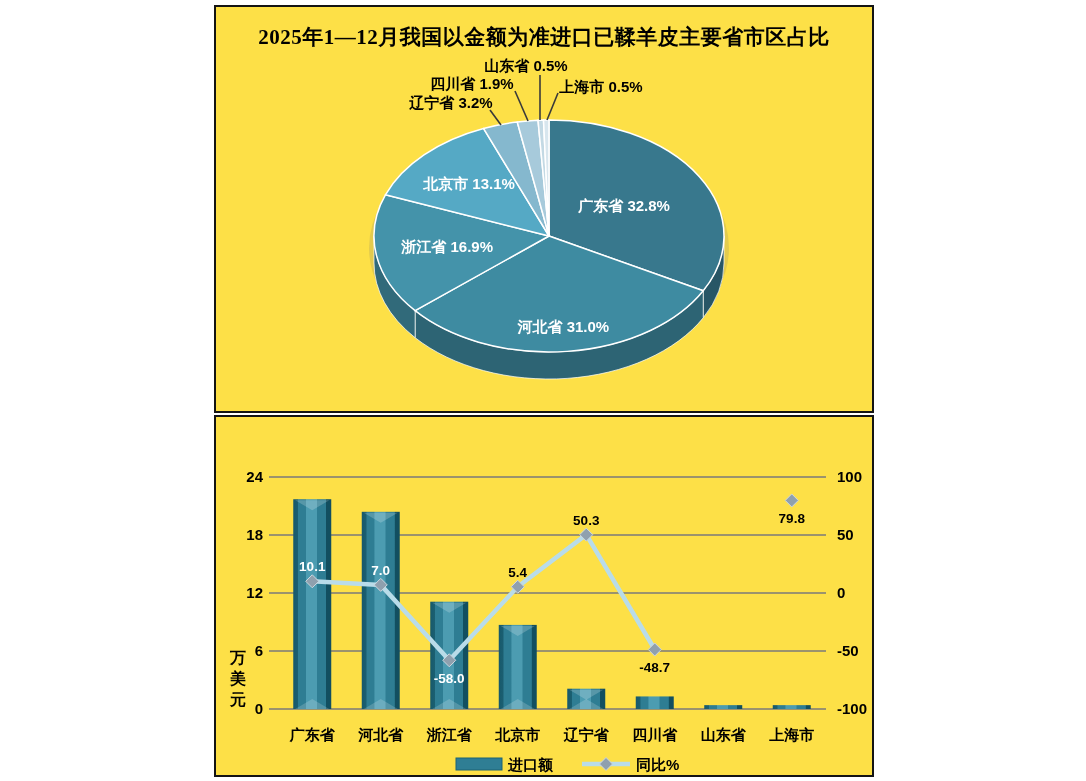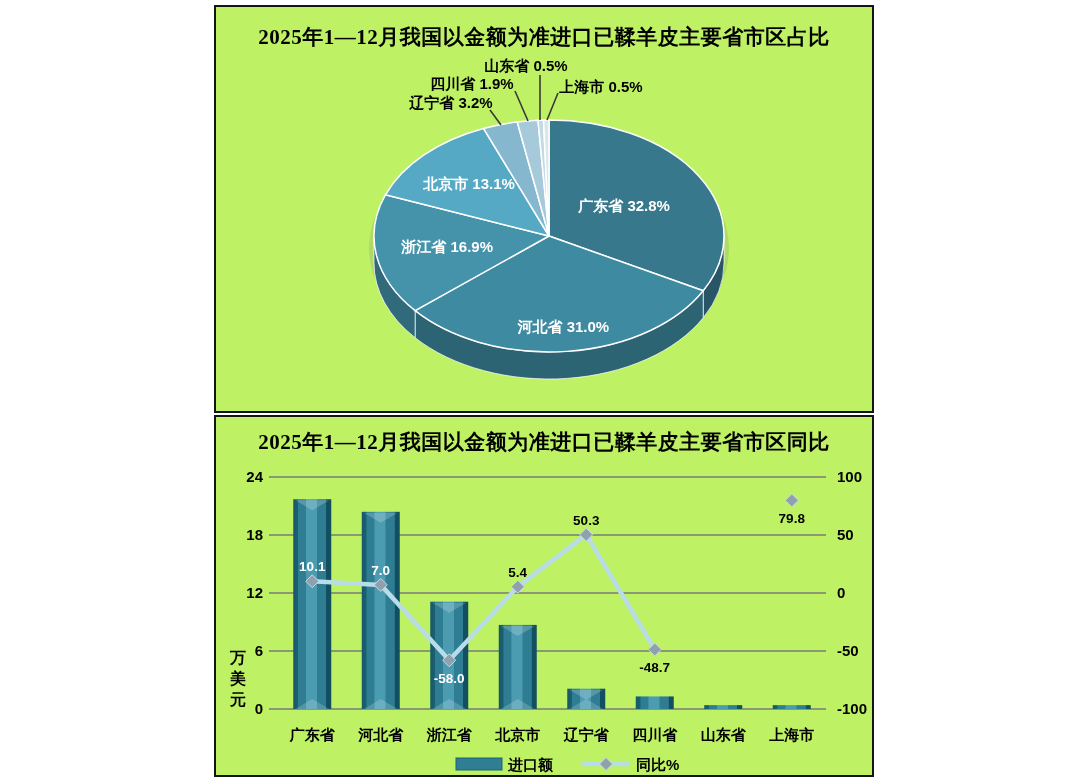--- a/index.html
+++ b/index.html
@@ -1,18 +1,18 @@
 <!DOCTYPE html>
 <html><head>
 <meta charset="utf-8">
 <style>
   html,body{margin:0;padding:0;background:#ffffff;}
   body{font-family:"Liberation Sans", sans-serif;}
   .page{position:relative;width:1086px;height:781px;background:#ffffff;overflow:hidden;}
-  .chart-box{position:absolute;left:214px;width:660px;background:#bef264;border:2px solid #141414;box-sizing:border-box;}
+  .chart-box{position:absolute;left:214px;width:660px;background:#fde047;border:2px solid #141414;box-sizing:border-box;}
   .pie-box{top:5px;height:408px;}
   .bar-box{top:415px;height:362px;}
   .chart-title{position:absolute;left:0;right:0;margin:0;text-align:center;
     font-family:"Liberation Serif", serif;font-weight:700;color:#000;
     font-size:21px;letter-spacing:0.5px;z-index:2;}
   .pie-box .chart-title{top:16px;}
   .bar-box .chart-title{top:11px;}
   svg.chart-canvas{position:absolute;left:0;top:0;}
 </style>
 </head>
@@ -44,21 +44,20 @@
         <line x1="299" y1="84" x2="312" y2="114" stroke="#3a3a3a" stroke-width="1.6"></line>
         <text x="256" y="82" text-anchor="middle" fill="#000000" font-size="15" font-weight="bold">四川省 1.9%</text>
         <line x1="324" y1="68" x2="324" y2="113" stroke="#3a3a3a" stroke-width="1.6"></line>
         <text x="310" y="64" text-anchor="middle" fill="#000000" font-size="15" font-weight="bold">山东省 0.5%</text>
         <line x1="342" y1="86" x2="331" y2="113" stroke="#3a3a3a" stroke-width="1.6"></line>
         <text x="385" y="85" text-anchor="middle" fill="#000000" font-size="15" font-weight="bold">上海市 0.5%</text>
       </svg>
   </section>
 
   <section class="chart-box bar-box">
-    <h2 class="chart-title">2025年1—12月我国以金额为准进口已鞣羊皮主要省市区同比</h2>
     <svg id="bar-svg" class="chart-canvas" width="656" height="358" viewBox="0 0 656 358">
         <defs>
           <linearGradient id="barGrad" x1="0" y1="0" x2="1" y2="0">
             <stop offset="0%" stop-color="#17596b"></stop>
             <stop offset="12%" stop-color="#1b5f71"></stop>
             <stop offset="13%" stop-color="#2e7d93"></stop>
             <stop offset="33%" stop-color="#2e7d93"></stop>
             <stop offset="34%" stop-color="#4c9cb1"></stop>
             <stop offset="62%" stop-color="#4c9cb1"></stop>
             <stop offset="63%" stop-color="#2e7d93"></stop>

